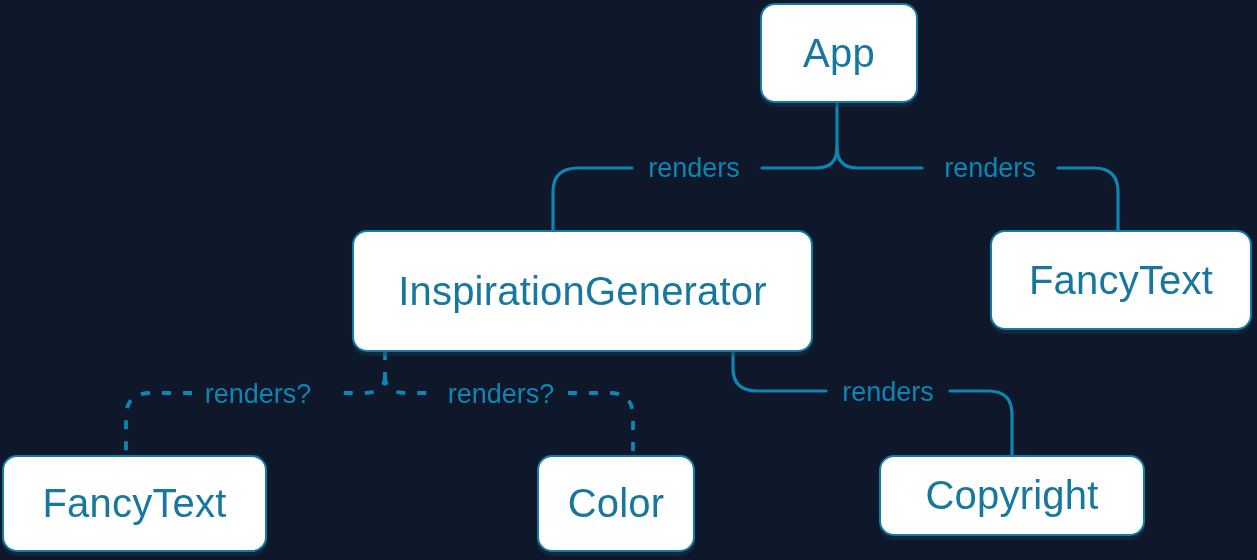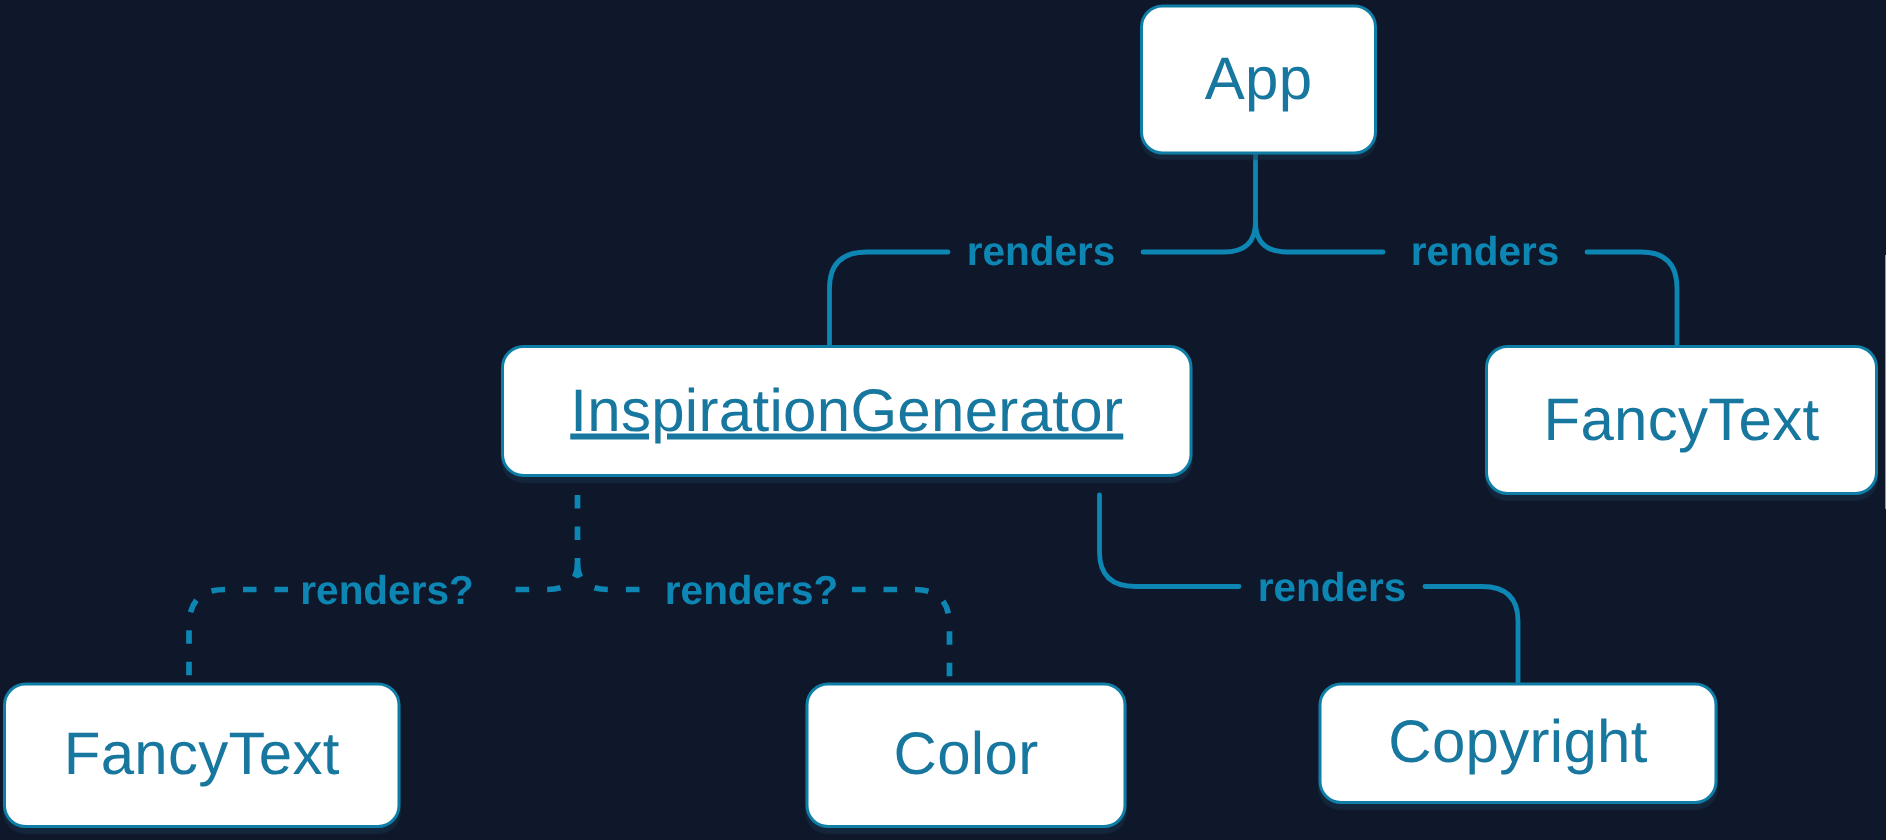--- a/index.html
+++ b/index.html
@@ -37,31 +37,31 @@
     border-radius: 15px;
     box-shadow: 0 3.5px 1px rgba(27, 58, 82, 0.45);
     display: flex;
     align-items: center;
     justify-content: center;
     color: #17779f;
     font-size: 40px;
     letter-spacing: 0.2px;
   }
   .node-app          { left: 760px; top: 3px;   width: 158px; height: 100px; }
-  .node-inspiration  { left: 334px; top: 230px; width: 461px; height: 88px; text-decoration: underline; }
+  .node-inspiration  { left: 352px; top: 230px; width: 461px; height: 122px; }
   .node-fancy-top    { left: 990px; top: 230px; width: 262px; height: 100px; }
   .node-fancy-bottom { left: 2px;   top: 455px; width: 265px; height: 97px; }
-  .node-color        { left: 537px; top: 455px; width: 214px; height: 97px; text-align: center; }
+  .node-color        { left: 537px; top: 455px; width: 158px; height: 97px; text-align: center; }
   .node-copyright    { left: 879px; top: 455px; width: 266px; height: 81px; }
   .edge-label {
     position: absolute;
     transform: translate(-50%, -50%);
     color: #0d86b3;
     font-size: 27px;
-    font-weight: bold;
+    font-weight: normal;
     white-space: nowrap;
   }
   .lbl-renders-left   { left: 694px; top: 168px; }
   .lbl-renders-right  { left: 990px; top: 168px; }
   .lbl-renders-bottom { left: 888px; top: 392px; }
   .lbl-rendersq-left  { left: 258px; top: 394px; }
   .lbl-rendersq-right { left: 501px; top: 394px; }
 </style>
 </head>
 <body>

